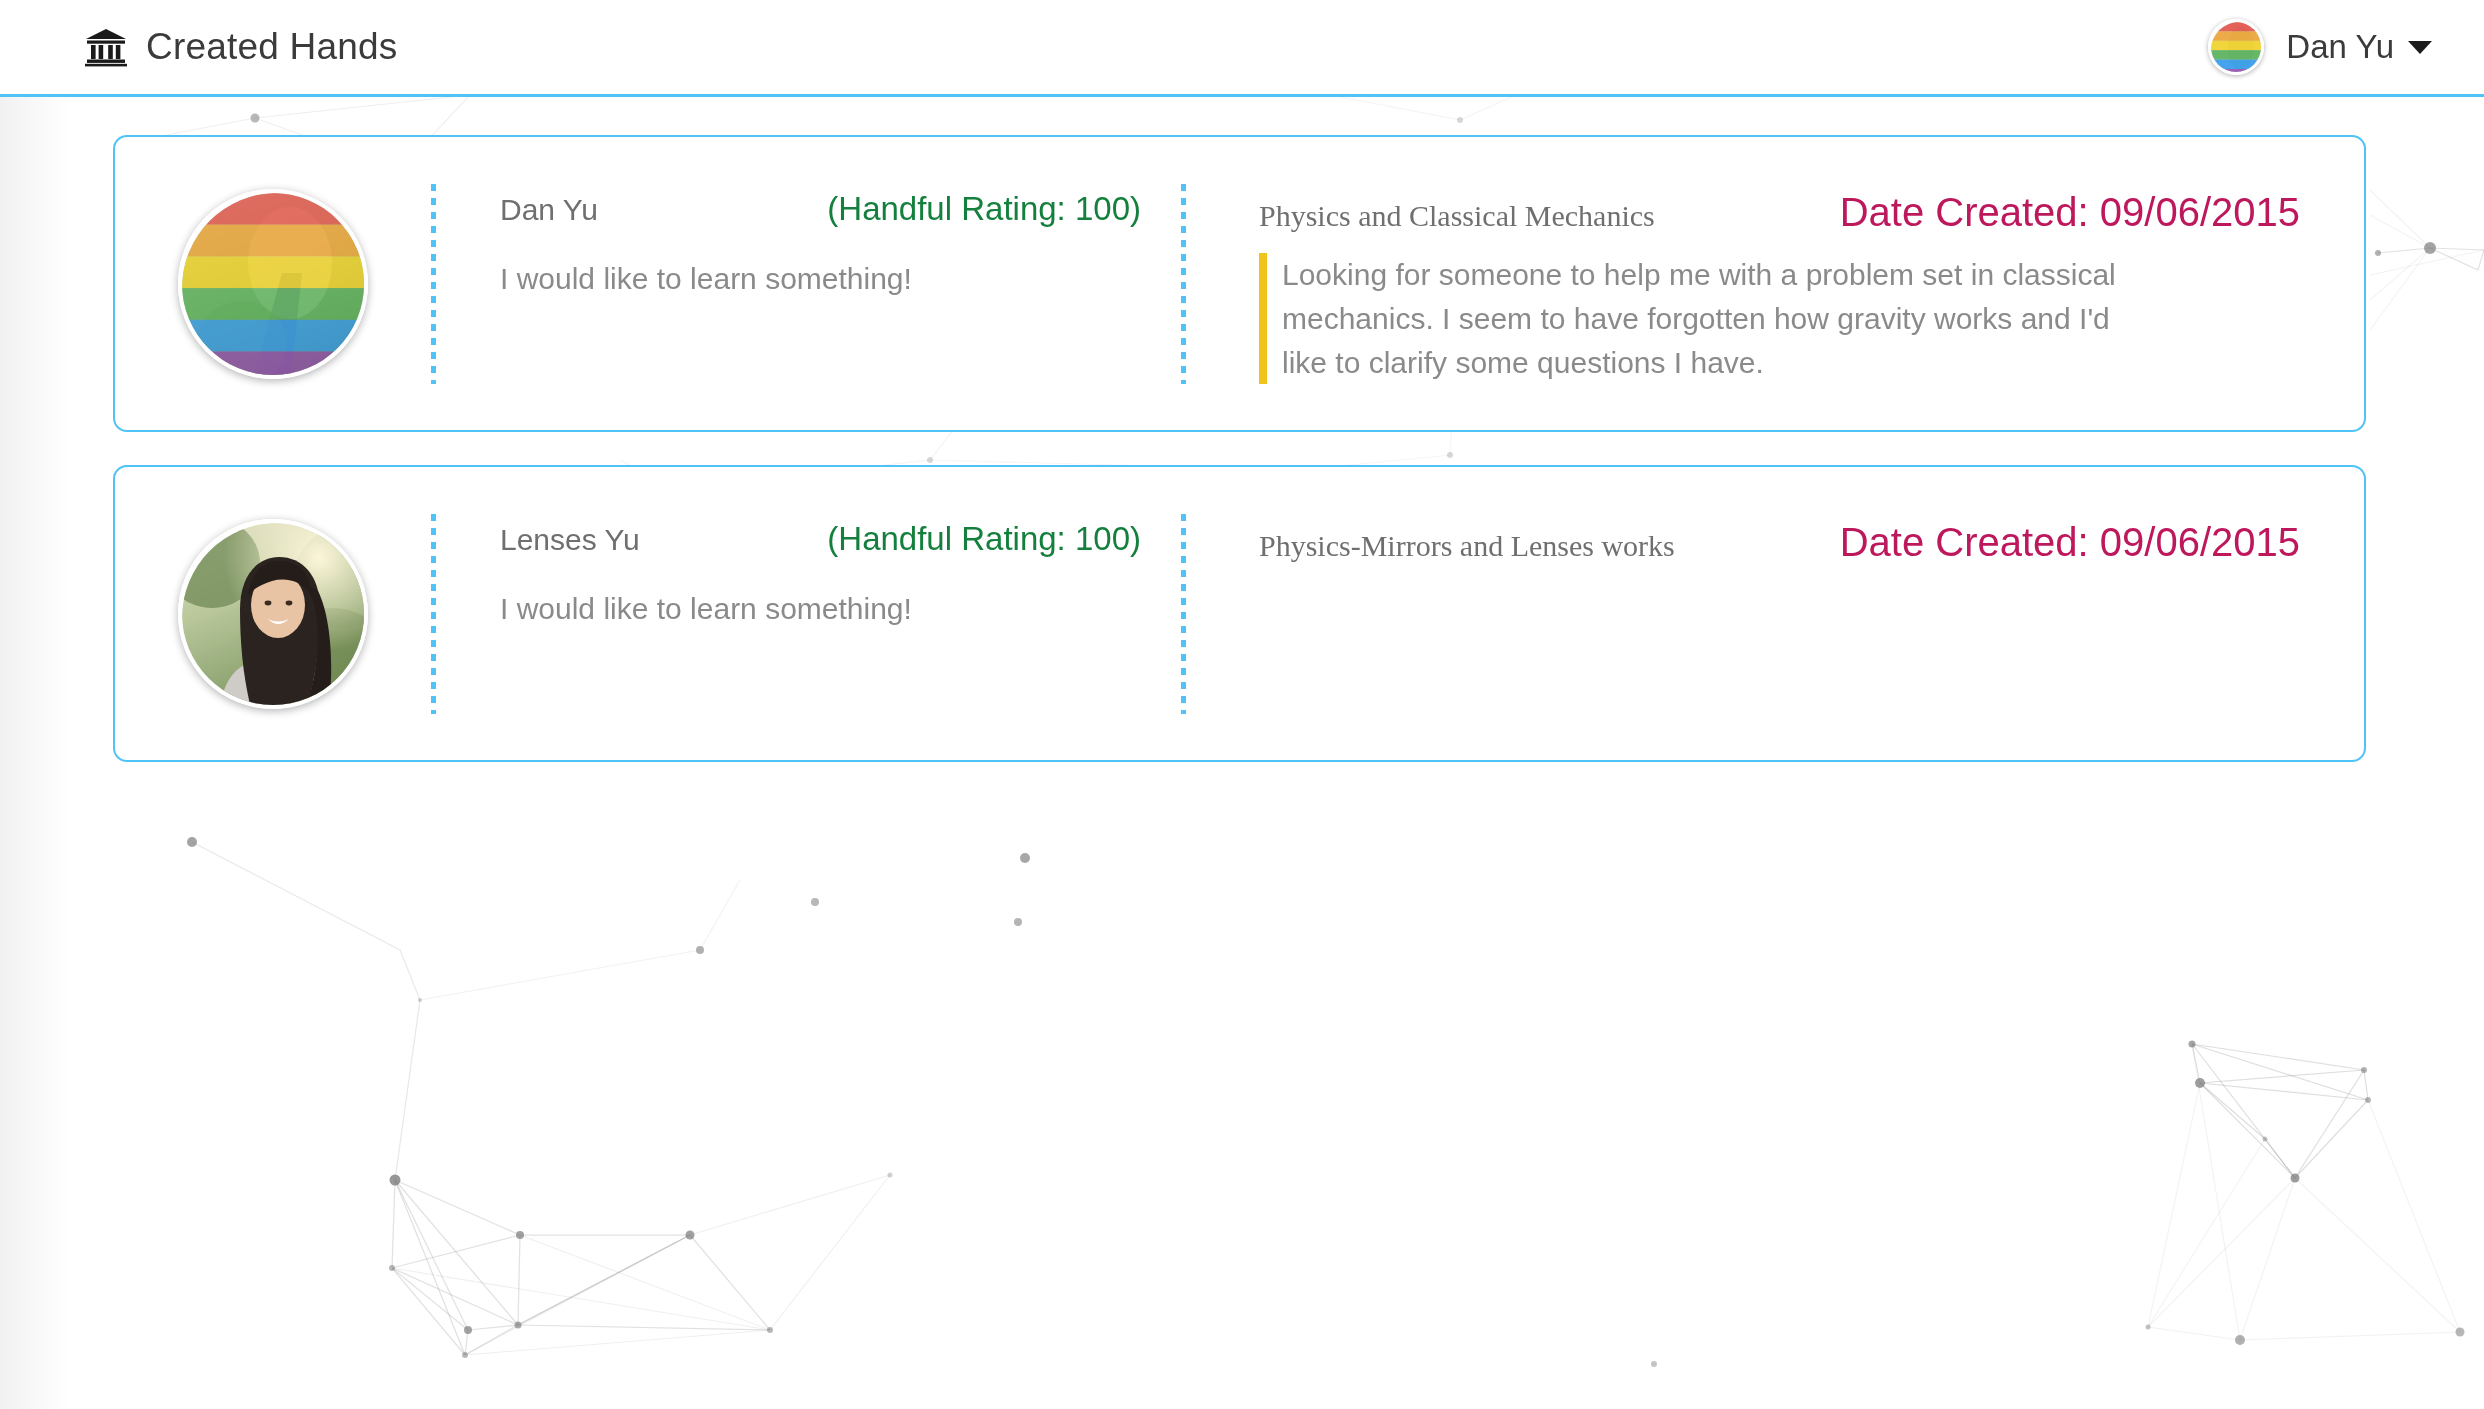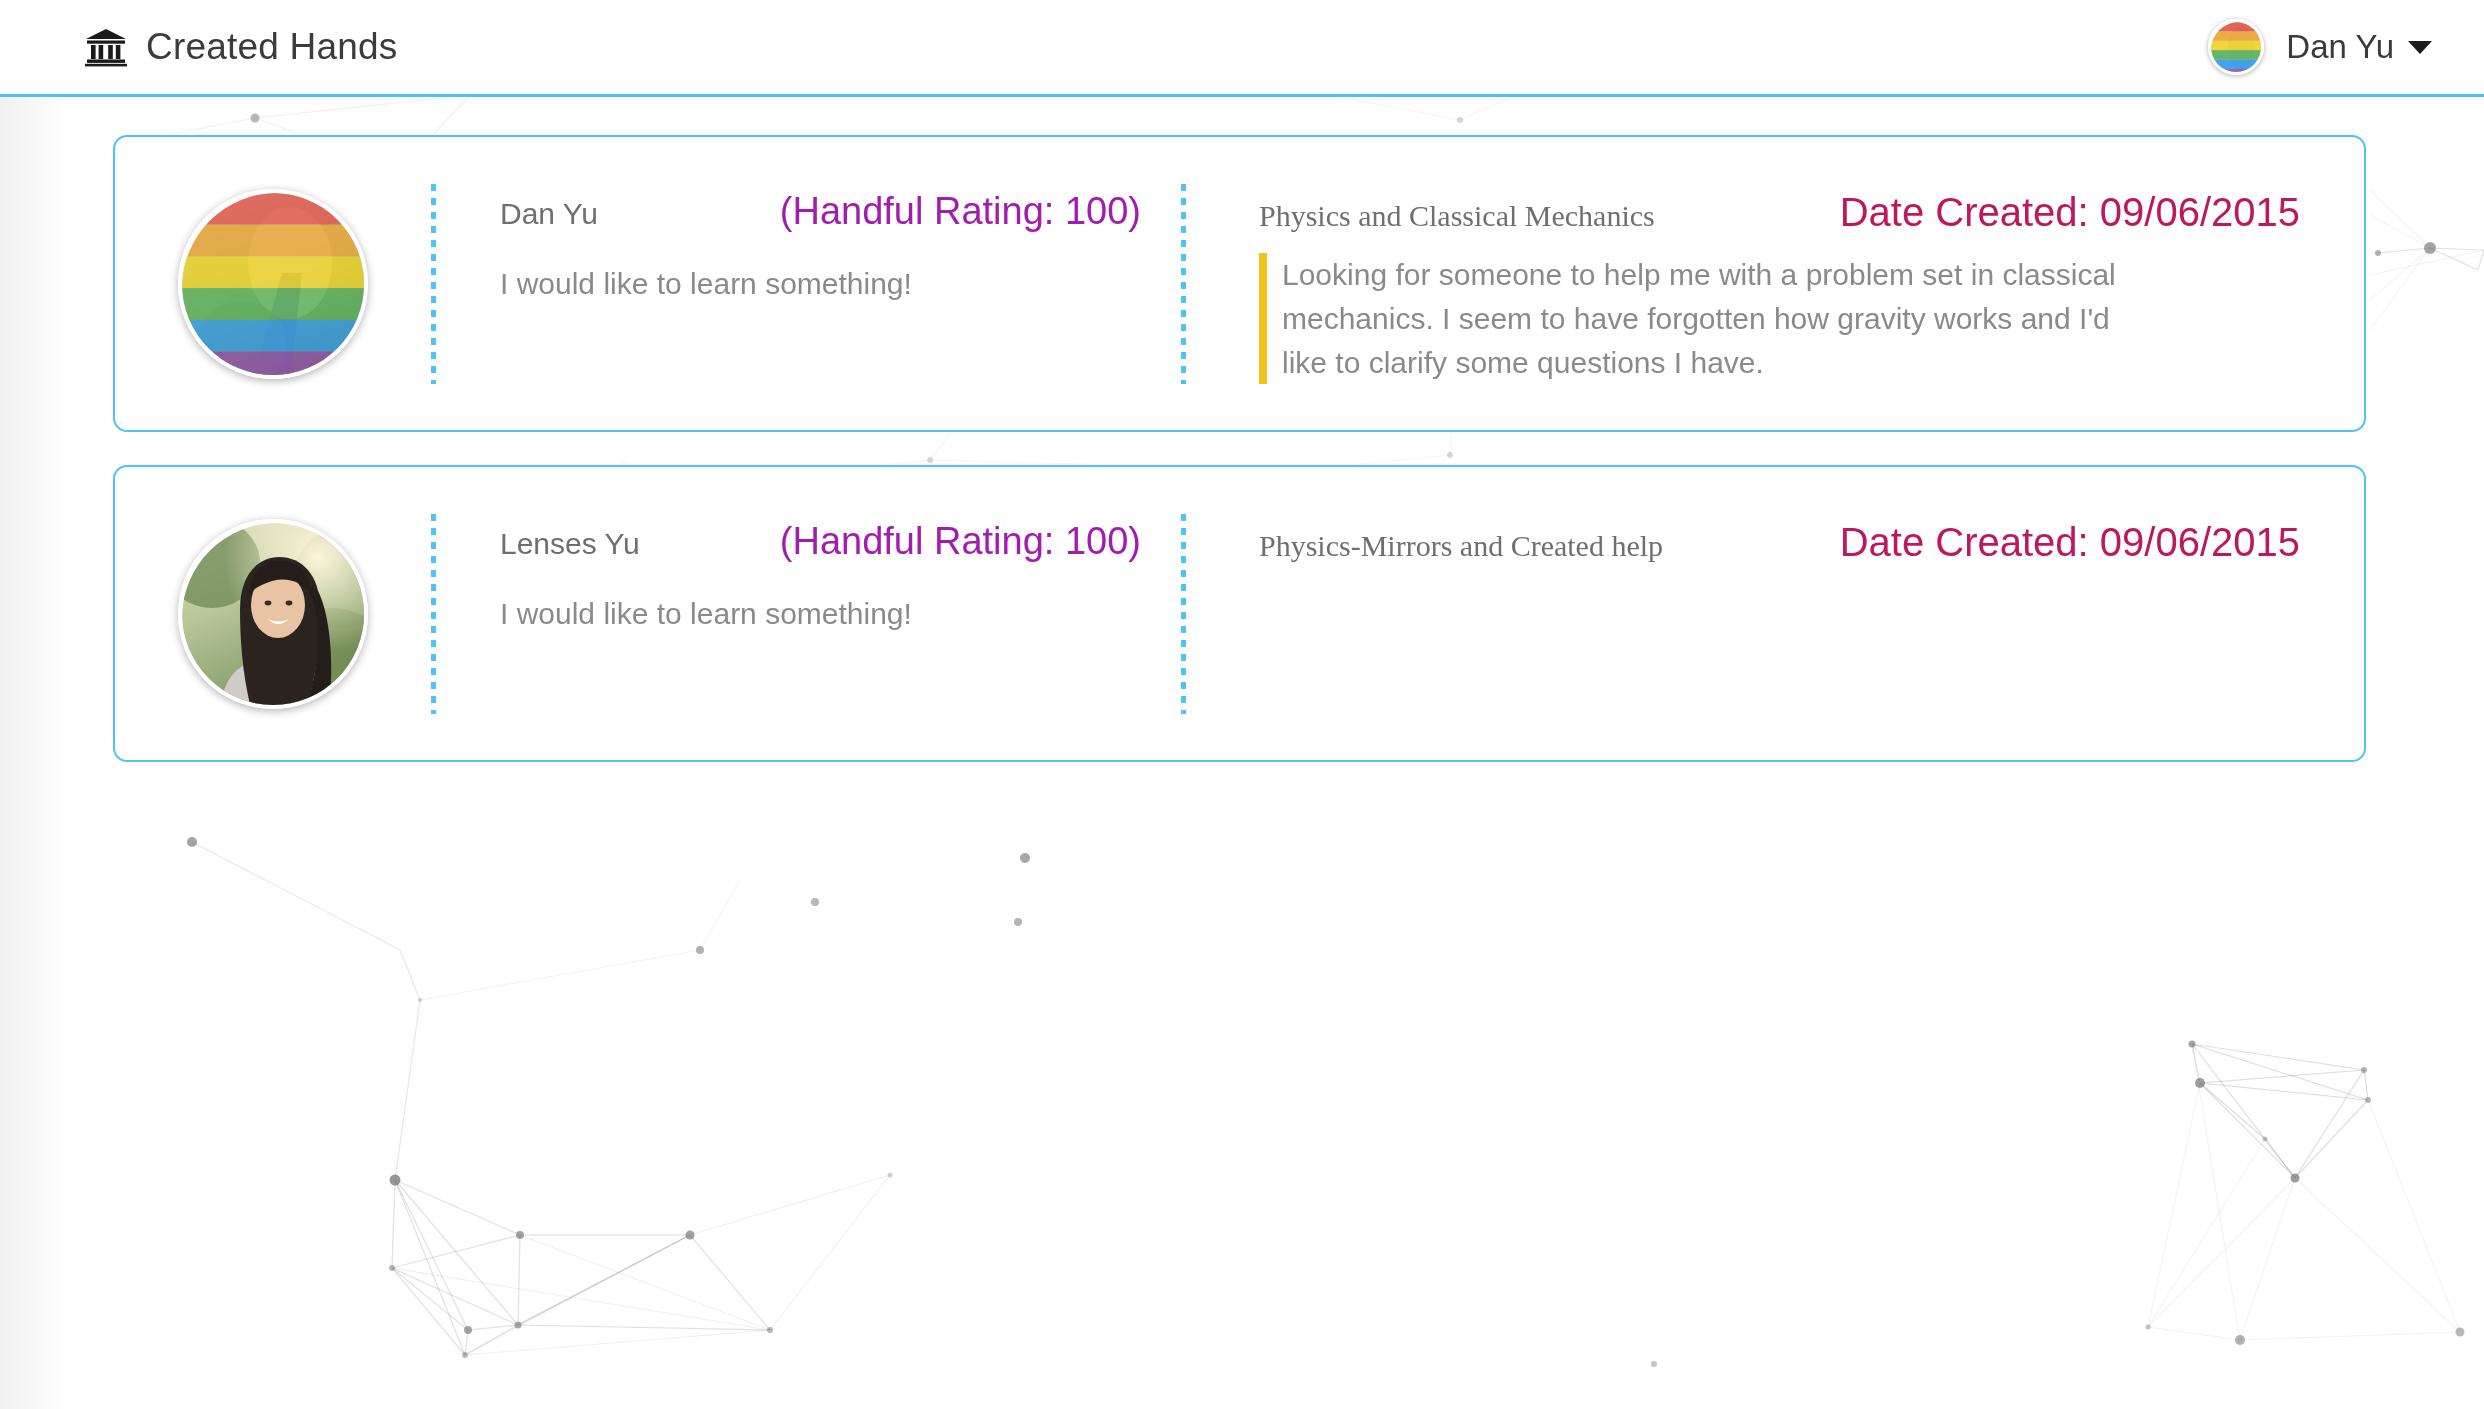--- a/index.html
+++ b/index.html
@@ -164,23 +164,23 @@
     align-items: baseline;
     justify-content: space-between;
     white-space: nowrap;
   }
   .user-title {
     font-size: 30px;
     font-weight: 300;
     color: #6f6f6f;
   }
   .rating {
-    font-size: 38px;
-    font-weight: 300;
-    color: #a21caf;
+    font-size: 33px;
+    font-weight: 300;
+    color: #15803d;
   }
   .user-blurb {
     margin-top: 34px;
     font-size: 30px;
     font-weight: 300;
     color: #8a8a8a;
   }
 
   .col-post {
     flex: 1 1 auto;
@@ -480,20 +480,20 @@
           <span class="user-title">Lenses Yu</span>
           <span class="rating">(Handful Rating: 100)</span>
         </div>
         <div class="user-blurb">I would like to learn something!</div>
       </div>
 
       <div class="divider-dotted"></div>
 
       <div class="col-post">
         <div class="row-top">
-          <span class="post-title">Physics-Mirrors and Created help</span>
+          <span class="post-title">Physics-Mirrors and Lenses works</span>
           <span class="post-date">Date Created: 09/06/2015</span>
         </div>
       </div>
     </div>
 
   </div>
 </div>
 
 </body></html>

